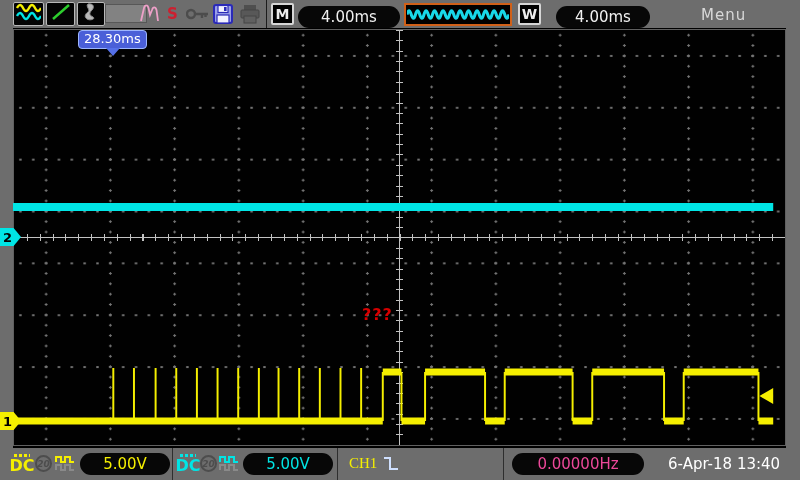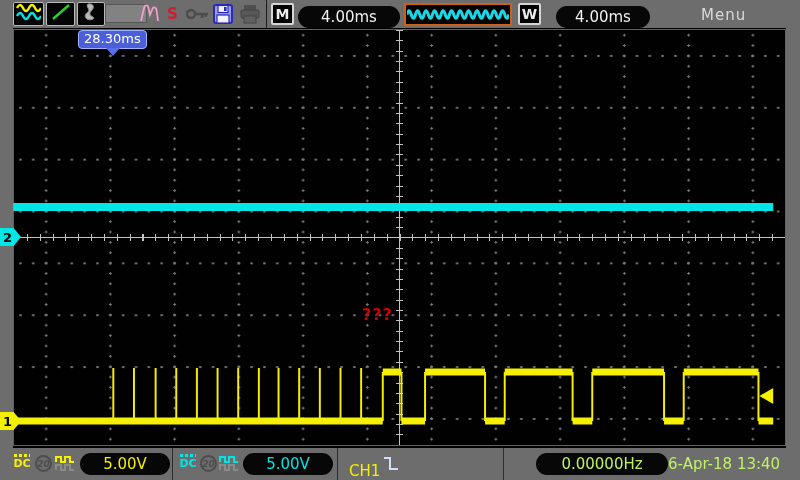--- a/index.html
+++ b/index.html
@@ -52,26 +52,26 @@
         border-left:7px solid rgba(0,0,0,0);border-right:7px solid rgba(0,0,0,0);border-top:8px solid #5570e8;}
   .warn{position:absolute;left:362px;top:305px;color:#d40000;font-size:16px;font-weight:bold;letter-spacing:1px;}
   
   .chmark{position:absolute;left:0;width:21px;height:18px;color:#000;font-weight:bold;font-size:13px;
         display:flex;align-items:center;justify-content:flex-start;padding-left:3px;box-sizing:border-box;
         clip-path:polygon(0 0,65% 0,100% 50%,65% 100%,0 100%);}
   
   .bb{position:absolute;font-size:15px;}
   .dcicon{display:flex;flex-direction:column;align-items:center;width:20px;line-height:1;}
   .dcicon .dash{width:16px;height:3px;margin-bottom:1px;}
-  .dcicon .txt{font-size:11px;font-weight:bold;letter-spacing:0;}
+  .dcicon .txt{font-size:16px;font-weight:bold;letter-spacing:0;}
   .bw20{width:17px;height:17px;border:2px solid #4d4d4d;border-radius:50%;color:#4d4d4d;
         font-size:9px;font-weight:bold;display:flex;align-items:center;justify-content:center;box-sizing:border-box;font-style:italic;}
   .pill.bb-pill{top:5px;}
   .trig-src{color:#f5ef00;}
-  .datetime{color:#bef264;}
+  .datetime{color:#ffffff;}
 </style>
 </head>
 <body>
 
 <div class="screen">
 
   <div class="topbar">
 
     <div class="tbtn" style="left:13px;width:31px;">
       <span>
@@ -197,27 +197,27 @@
     <span class="bb" style="left:219px;top:7px;">
       <svg width="21" height="17" viewBox="0 0 21 17">
         <path d="M1 7 V2 H6 V7 H10 V2 H15 V7 H19" fill="none" stroke="#00e5e5" stroke-width="2"></path>
         <path d="M1 15 V10 H6 V15 H10 V10 H15 V15 H19" fill="none" stroke="#8a8a8a" stroke-width="2"></path>
       </svg>
     </span>
     <div class="pill bb-pill" style="left:243px;width:90px;color:#00e5e5;">5.00V</div>
 
     <div class="sep-v" style="left:337px;background:#2e2e2e;"></div>
 
-    <span class="bb trig-src" style="left:349px;top:14px;">CH1</span>
+    <span class="bb trig-src" style="left:349px;top:7px;font-family:Liberation Serif, serif;">CH1</span>
     <span class="bb" style="left:382px;top:6px;">
       <svg width="18" height="19" viewBox="0 0 18 19">
         <path d="M2 4 H8 V15 H16" fill="none" stroke="#cfe0ff" stroke-width="2"></path>
       </svg>
     </span>
 
     <div class="sep-v" style="left:503px;background:#2e2e2e;"></div>
 
-    <div class="pill bb-pill" style="left:536px;width:132px;color:#bef264;">0.00000Hz</div>
+    <div class="pill bb-pill" style="left:512px;width:132px;color:#ec4899;">0.00000Hz</div>
 
     <span class="bb datetime" style="left:668px;top:7px;">6-Apr-18 13:40</span>
   </div>
 
 </div>
 
 </body></html>

